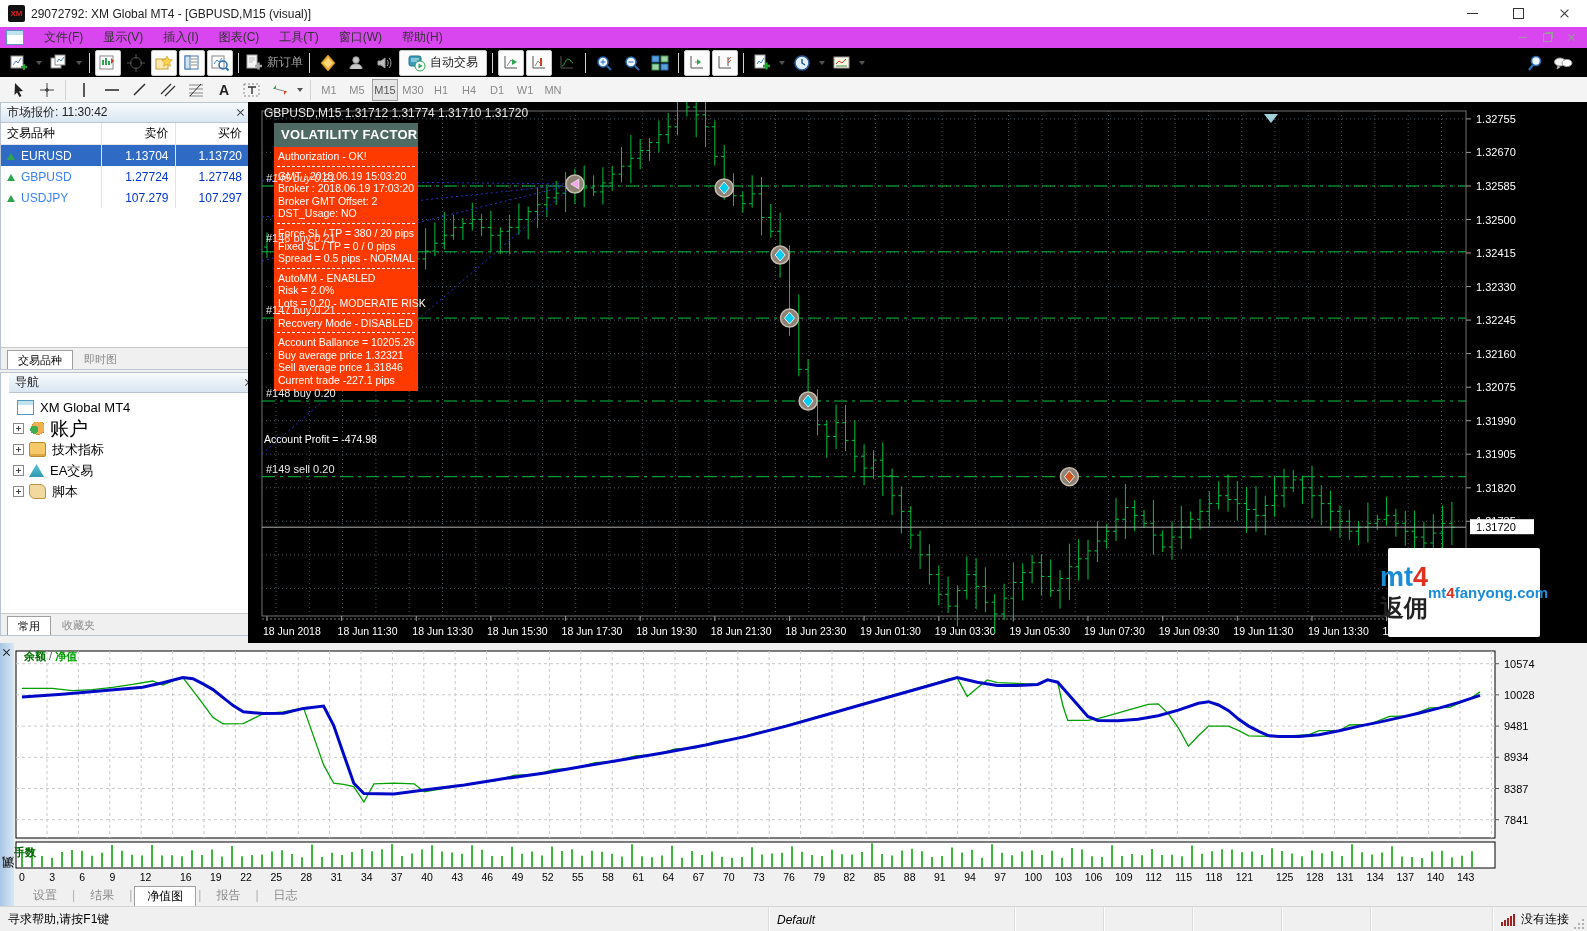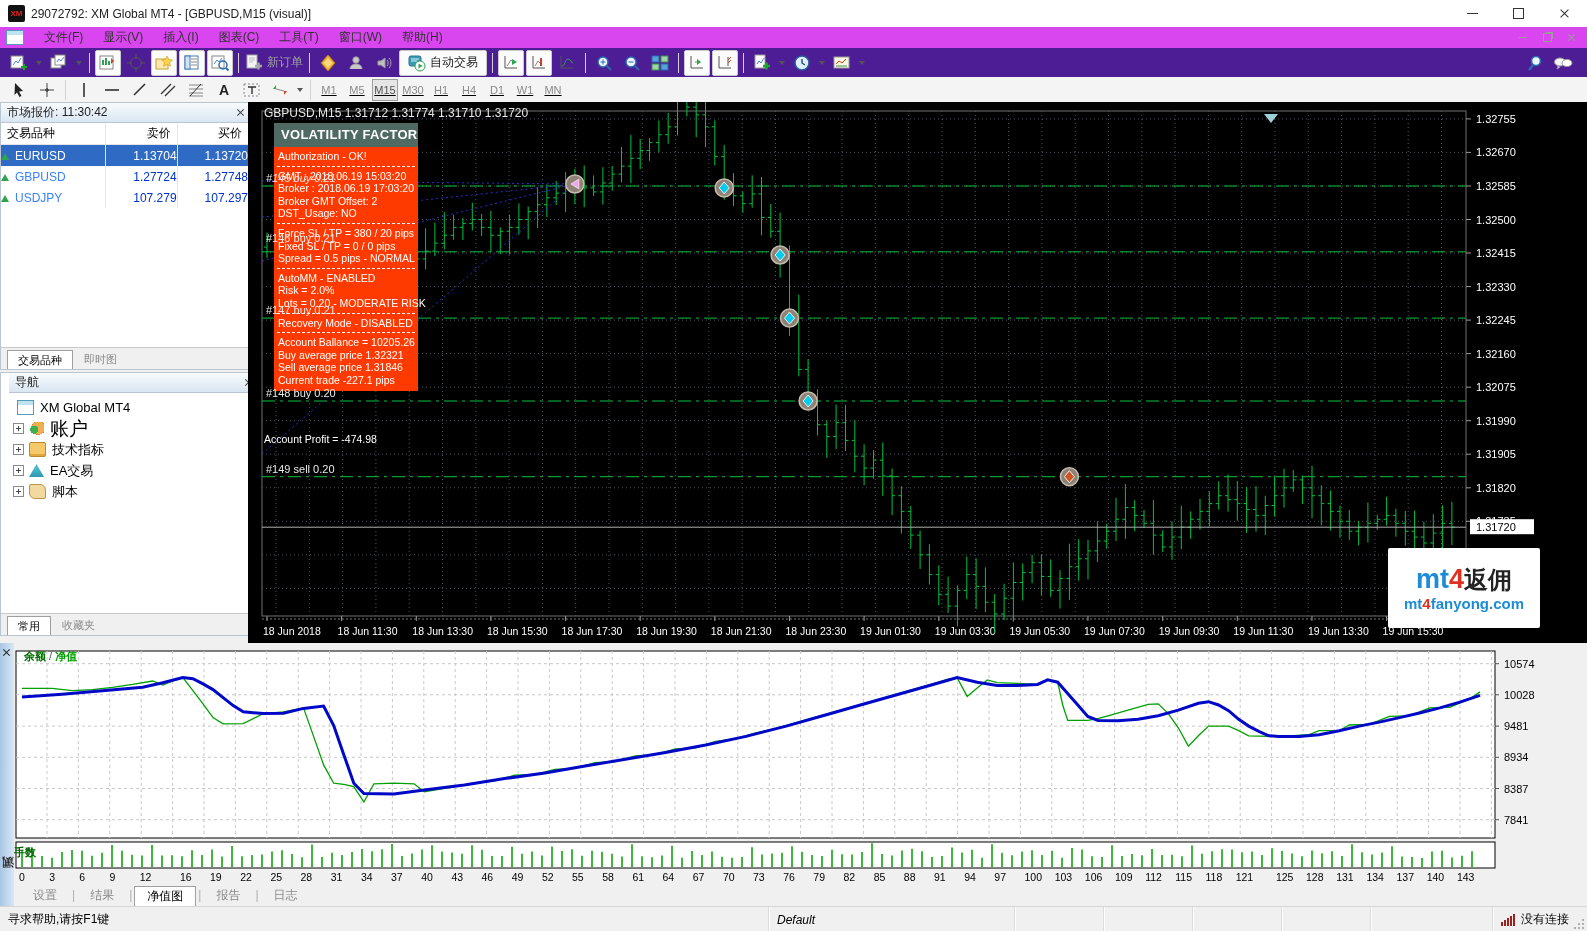--- a/index.html
+++ b/index.html
@@ -22,40 +22,40 @@
   #menu-chart-icon{width:16px;height:13px;border:1px solid #5599bb;background:linear-gradient(#bfe3ef 0 4px,#ffffff 4px);margin:0 10px 0 6px;}
   .menu-item{padding:0 10px;color:#333;}
   #child-controls{margin-left:auto;display:flex;align-items:center;margin-right:4px;}
   .cbtn{width:24px;height:16px;display:flex;align-items:center;justify-content:center;}
   .glyph-min2{width:8px;height:1px;background:#9a9a9a;}
   .glyph-rest{width:7px;height:7px;border:1px solid #9a9a9a;box-shadow:2px -2px 0 -1px #9a9a9a;}
   .glyph-close2{position:relative;width:9px;height:9px;}
   .glyph-close2:before,.glyph-close2:after{content:"";position:absolute;left:4px;top:0;width:1px;height:9px;background:#9a9a9a;}
   .glyph-close2:before{transform:rotate(45deg);} .glyph-close2:after{transform:rotate(-45deg);}
   
-  #toolbar1{left:0;top:48px;width:1587px;height:29px;background:#4c1d95;display:flex;align-items:center;border-bottom:1px solid #e2e2e2;font-family:Liberation Mono, monospace;}
+  #toolbar1{left:0;top:48px;width:1587px;height:29px;background:#000000;display:flex;align-items:center;border-bottom:1px solid #e2e2e2;font-family:Liberation Mono, monospace;}
   #toolbar2{left:0;top:77px;width:1587px;height:26px;background:#f4f4f4;display:flex;align-items:center;border-bottom:1px solid #bdbdbd;}
   .tb-btn{height:24px;min-width:24px;display:flex;align-items:center;justify-content:center;border:1px solid transparent;border-radius:2px;margin:0 1px;}
   .tb-btn.framed{border:1px solid #c9c9c9;background:#fbfbfb;}
   .tb-sep{width:1px;height:20px;background:#d2d2d2;margin:0 4px;}
   .dd{width:0;height:0;border-left:3.5px solid transparent;border-right:3.5px solid transparent;border-top:4px solid #555;margin:0 3px;}
   .tb-label{margin-left:4px;color:#222;}
   .tb-label.disabled{color:#a0a0a0;}
   .tf-btn{height:20px;min-width:24px;display:flex;align-items:center;justify-content:center;color:#8a8a8a;font-size:11px;border:1px solid transparent;margin:0 1px;}
   .tf-btn.active{background:#e6e6e6;border:1px solid #9f9f9f;color:#555;}
   
   .panel{background:#ffffff;border:1px solid #b9c6d2;}
   .panel-head{height:19px;background:linear-gradient(#f8fbfd,#d9e6f2);border-bottom:1px solid #b9c6d2;display:flex;align-items:center;padding:0 4px 0 6px;font-size:12px;color:#222;}
   .panel-x{margin-left:auto;position:relative;width:9px;height:9px;}
   .panel-x:before,.panel-x:after{content:"";position:absolute;left:4px;top:0;width:1px;height:9px;background:#444;}
   .panel-x:before{transform:rotate(45deg);} .panel-x:after{transform:rotate(-45deg);}
   #mw-table{width:100%;border-collapse:collapse;font-size:12px;}
   #mw-table th{font-weight:normal;text-align:right;height:21px;border-right:1px solid #e4e4e4;border-bottom:1px solid #e4e4e4;padding:0 6px;}
   #mw-table th:first-child{text-align:left;}
-  #mw-table td{height:21px;border-right:1px solid #e4e4e4;padding:0 0;text-align:right;color:#0033cc;}
+  #mw-table td{height:21px;border-right:1px solid #e4e4e4;padding:0 6px;text-align:right;color:#0033cc;}
   #mw-table td:first-child{text-align:left;color:#3b82f6;}
   tr.sel td{background:#2f6bc4;color:#fff !important;}
   .uparrow{display:inline-block;width:0;height:0;border-left:4px solid transparent;border-right:4px solid transparent;border-bottom:7px solid #2da44e;margin-right:6px;}
   .ptabs{position:absolute;bottom:0;left:0;right:0;height:21px;background:#f0f0f0;border-top:1px solid #c9c9c9;display:flex;align-items:flex-end;padding-left:6px;}
   .ptab{height:18px;line-height:18px;padding:0 10px;font-size:11px;color:#8a8a8a;border:1px solid transparent;}
   .ptab.active{background:#fff;border:1px solid #9f9f9f;border-bottom:none;color:#000;}
   .tree-row{display:flex;align-items:center;height:21px;padding-left:4px;}
   .plusbox{width:9px;height:9px;border:1px solid #8a8a8a;margin-right:5px;flex:none;
     background:linear-gradient(#444,#444) center/5px 1px no-repeat,linear-gradient(#444,#444) center/1px 5px no-repeat,#fff;}
   .nav-ico{width:15px;height:13px;margin-right:6px;flex:none;}
@@ -67,22 +67,22 @@
   
   #chart-zone{left:248px;top:102px;width:1339px;height:541px;background:#000;}
   #ohlc-info{left:16px;top:4px;color:#e8e8e8;font-size:12px;z-index:4;}
   #ea-panel{left:14px;top:21px;width:144px;z-index:3;padding-left:12px;}
   #ea-head{height:24px;line-height:24px;background:#4e6a63;color:#fff;font-weight:bold;font-size:13px;padding-left:7px;letter-spacing:.3px;}
   #ea-body{background:#ff3a00;color:#fff;font-size:10.5px;padding:3px 0 4px 0;}
   .ea-line{padding:0 4px;line-height:12.6px;white-space:nowrap;}
   .ea-sep{border-top:1px dashed #fff;margin:3px 3px;}
   #ea-footer{left:16px;top:331px;color:#fff;font-size:10.5px;z-index:3;}
   .trade-label{position:absolute;color:#e8e8e8;font-size:11px;z-index:4;white-space:nowrap;}
-  #watermark{left:1140px;top:446px;width:152px;height:80px;background:#fff;z-index:5;border-radius:2px;
-    display:flex;flex-direction:column;align-items:center;justify-content:center;}
+  #watermark{left:1140px;top:446px;width:152px;height:89px;background:#fff;z-index:5;border-radius:2px;
+    display:flex;flex-direction:row;align-items:center;justify-content:center;}
   .wm-blue{color:#1c8cd8;font-weight:bold;} .wm-red{color:#e03020;font-weight:bold;} .wm-black{color:#222;font-weight:bold;}
   #wm-brand{font-size:27px;line-height:30px;} #wm-brand .wm-black{font-size:24px;}
   #wm-url{font-size:15px;line-height:18px;}
   
   #tester{left:0;top:643px;width:1587px;height:263px;background:#f0f0f0;}
   #tester-strip{left:0;top:0;width:14px;height:263px;background:linear-gradient(90deg,#a8c6e4,#d8e7f5);}
   #strip-x{position:absolute;left:2px;top:5px;width:9px;height:9px;}
   #strip-x:before,#strip-x:after{content:"";position:absolute;left:4px;top:0;width:1px;height:9px;background:#222;}
   #strip-x:before{transform:rotate(45deg);} #strip-x:after{transform:rotate(-45deg);}
   #strip-tab{position:absolute;left:0px;bottom:28px;writing-mode:vertical-rl;transform:rotate(180deg);font-size:12px;color:#222;}
@@ -386,21 +386,21 @@
   </div>
   <div class="tb-btn">
     <svg width="16" height="16" viewBox="0 0 16 16">
         <path d="M4 7V3l-3 4h3z" fill="#2da44e"></path>
         <path d="M12 9v4l3-4h-3z" fill="#d04020"></path>
         <path d="M4 7l8 2" stroke="#888"></path>
       </svg>
   </div>
     <span class="dd"></span>
   <div class="tb-sep"></div>
-  <div id="tf-buttons" style="display:flex;align-items:flex-start;text-decoration:underline;">
+  <div id="tf-buttons" style="display:flex;align-items:flex-start;">
       <div class="tf-btn">M1</div>
       <div class="tf-btn">M5</div>
       <div class="tf-btn active">M15</div>
       <div class="tf-btn">M30</div>
       <div class="tf-btn">H1</div>
       <div class="tf-btn">H4</div>
       <div class="tf-btn">D1</div>
       <div class="tf-btn">W1</div>
       <div class="tf-btn">MN</div>
     </div>

